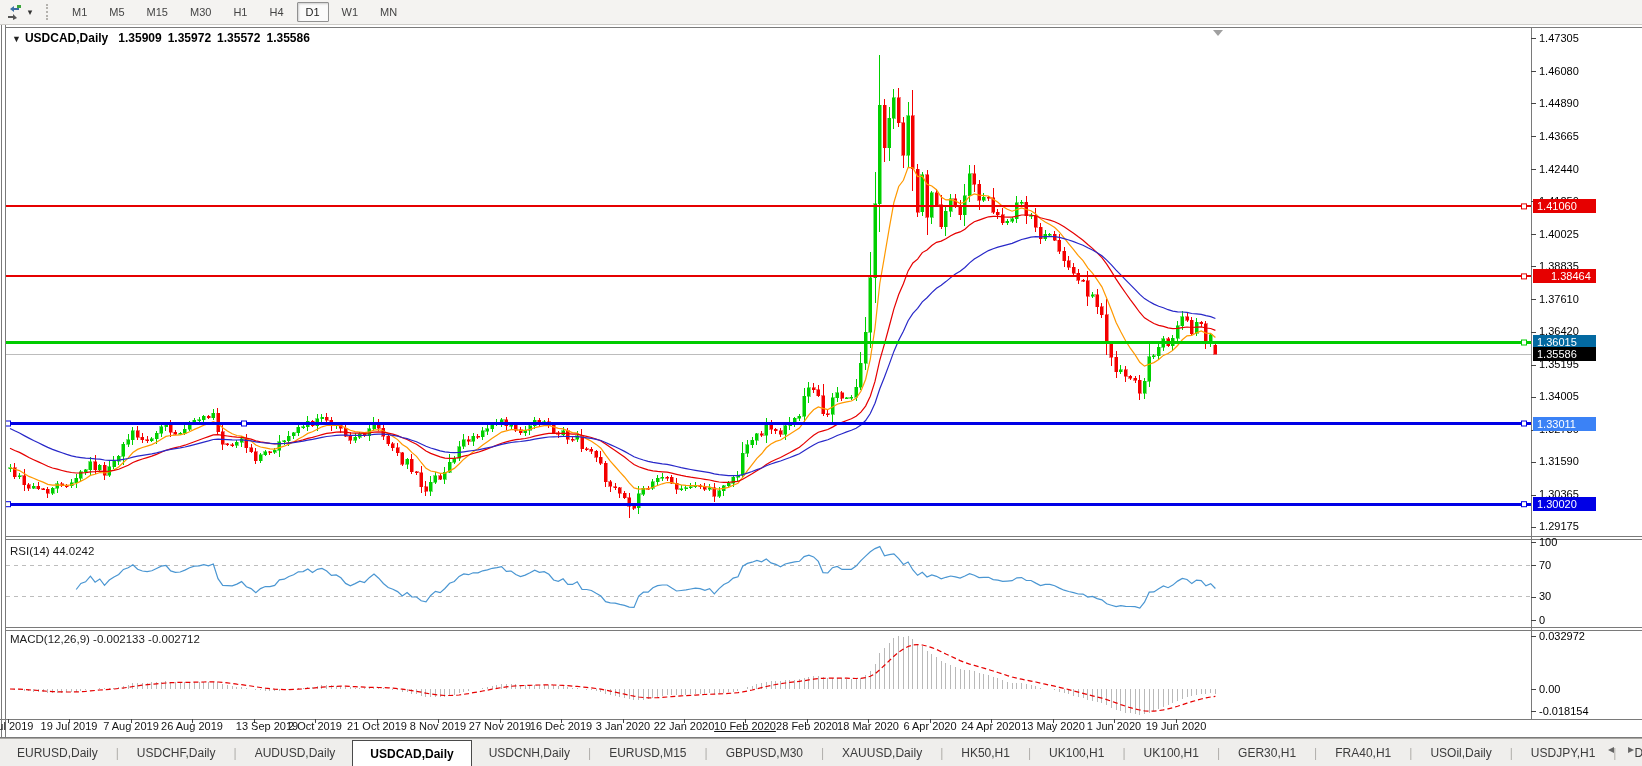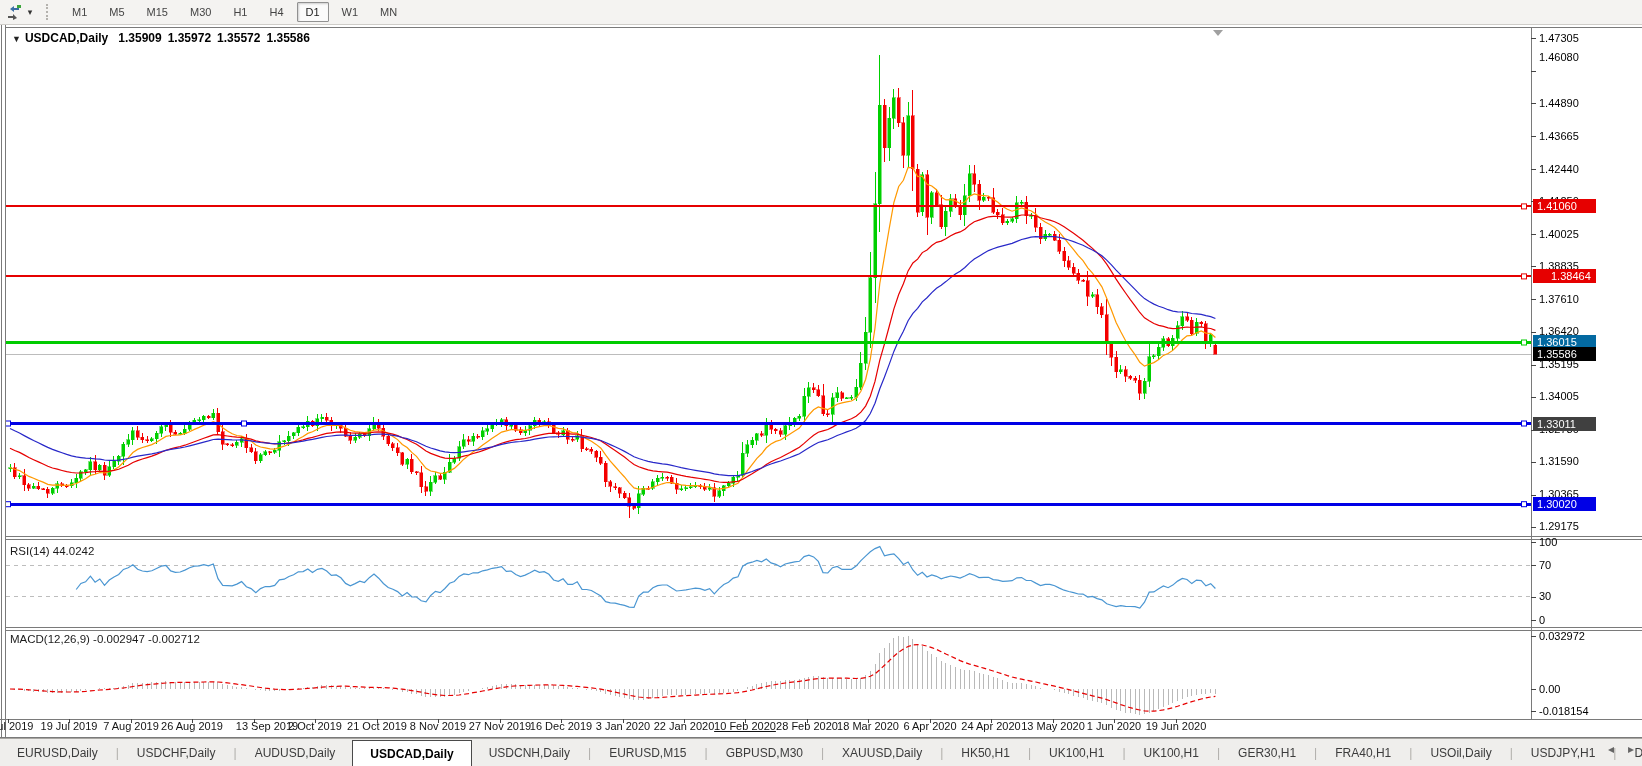--- a/index.html
+++ b/index.html
@@ -935,43 +935,43 @@
         <line x1="1114" y1="719" x2="1114" y2="723"></line>
         <line x1="1176" y1="719" x2="1176" y2="723"></line>
       </g>
     </svg>
 
   <div class="chart-title">
     <span class="tri">▼</span><span>USDCAD,Daily</span><span class="ocr">1.35909</span><span class="num">1.35972</span><span class="num">1.35572</span><span class="num">1.35586</span>
   </div>
 
   <div class="paneLabel" style="top:545px;">RSI(14) 44.0242</div>
-  <div class="paneLabel" style="top:633px;">MACD(12,26,9) -0.002947 -0.002712</div>
+  <div class="paneLabel" style="top:633px;">MACD(12,26,9) -0.002133 -0.002712</div>
 
   <div id="priceAxis">
       <div class="ticklabel" style="top:32px;">1.47305</div>
-      <div class="ticklabel" style="top:51px;">1.46080</div>
+      <div class="ticklabel" style="top:65px;">1.46080</div>
       <div class="ticklabel" style="top:97px;">1.44890</div>
       <div class="ticklabel" style="top:130px;">1.43665</div>
       <div class="ticklabel" style="top:163px;">1.42440</div>
       <div class="ticklabel" style="top:195px;">1.41250</div>
       <div class="ticklabel" style="top:228px;">1.40025</div>
       <div class="ticklabel" style="top:260px;">1.38835</div>
       <div class="ticklabel" style="top:293px;">1.37610</div>
       <div class="ticklabel" style="top:325px;">1.36420</div>
       <div class="ticklabel" style="top:358px;">1.35195</div>
       <div class="ticklabel" style="top:390px;">1.34005</div>
       <div class="ticklabel" style="top:423px;">1.32780</div>
       <div class="ticklabel" style="top:455px;">1.31590</div>
       <div class="ticklabel" style="top:488px;">1.30365</div>
       <div class="ticklabel" style="top:520px;">1.29175</div>
       <div class="levelbox" style="top:199px;background:#e60000;">1.41060</div>
       <div class="levelbox" style="top:269px;background:#e60000;padding-left:18px;">1.38464</div>
       <div class="levelbox" style="top:335px;background:#0369a1;">1.36015</div>
-      <div class="levelbox" style="top:417px;background:#404040;">1.33011</div>
+      <div class="levelbox" style="top:417px;background:#3b82f6;">1.33011</div>
       <div class="levelbox" style="top:497px;background:#0000e6;">1.30020</div>
       <div class="levelbox" style="top:347px;background:#000000;">1.35586</div>
     </div>
   <div id="subAxis">
       <div class="ticklabel" style="top:536px;text-align:right;">100</div>
       <div class="ticklabel" style="top:559px;">70</div>
       <div class="ticklabel" style="top:590px;">30</div>
       <div class="ticklabel" style="top:614px;">0</div>
       <div class="ticklabel" style="top:629.5px;">0.032972</div>
       <div class="ticklabel" style="top:682.5px;">0.00</div>

